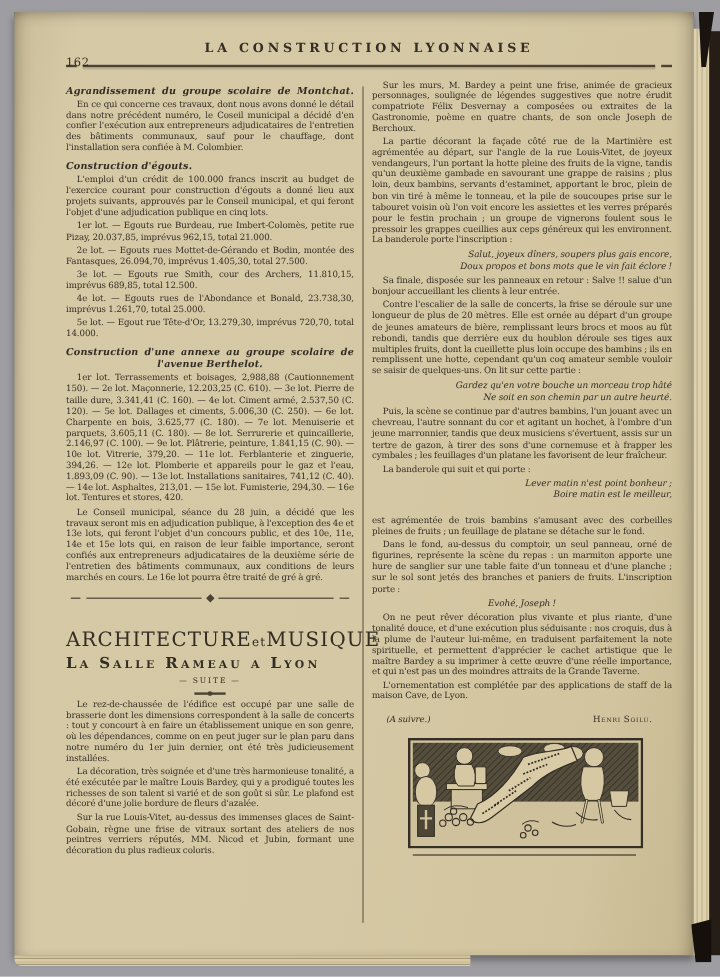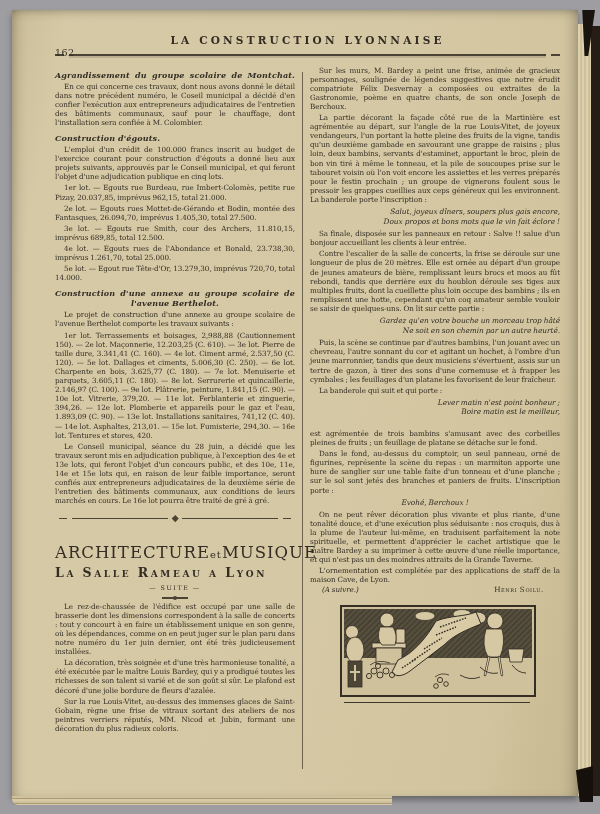--- a/index.html
+++ b/index.html
@@ -41,21 +41,21 @@
   .t-et{font-size:10px;letter-spacing:1px;}
   .subtitle{font-variant:small-caps;font-weight:bold;font-size:12.5px;
             letter-spacing:2.6px;margin-top:4px;line-height:14px;}
   .suite{text-align:center;font-size:6.3px;letter-spacing:1.6px;margin-top:3px;}
   .orn{width:26px;height:1.8px;background:#4a4336;margin:5px auto 3px;position:relative;}
   .orn:after{content:"";position:absolute;left:11px;top:-1.2px;width:4px;height:4px;
              border-radius:50%;background:#4a4336;}
   
   .verse{font-style:italic;padding-left:26px;margin:3px 0;font-size:7.4px;line-height:9.6px;text-align:right;}
   .centerline{text-align:center;font-style:italic;margin:3px 0;font-size:7.4px;}
-  .sigrow{display:flex;justify-content:space-between;margin-top:1px;padding:0 16px 0 12px;}
+  .sigrow{display:flex;justify-content:space-between;margin-top:11px;padding:0 16px 0 12px;}
   .sig-left{font-style:italic;}
   .sig-right{font-variant:small-caps;letter-spacing:.6px;}
   
   .frieze{display:block;margin:10px 0 0 30px;}
   .frieze-base{width:186px;height:1.5px;background:#3e382d;margin:5px 0 0 34px;}
   
   .fore-edge{position:absolute;left:578px;top:24px;width:13px;height:772px;
              background:repeating-linear-gradient(90deg,#ded1ad 0,#ded1ad 2px,#bfb28c 3px,#d6c9a5 4px);
              border-top-right-radius:5px;}
   .cover{position:absolute;left:591px;top:26px;width:9px;height:770px;background:#261e16;}
@@ -91,21 +91,20 @@
 
         <div class="h">Construction d'égouts.</div>
         <div class="p">L'emploi d'un crédit de 100.000 francs inscrit au budget de l'exercice courant pour construction d'égouts a donné lieu aux projets suivants, approuvés par le Conseil municipal, et qui feront l'objet d'une adjudication publique en cinq lots.</div>
         <div class="p">1er lot. — Egouts rue Burdeau, rue Imbert-Colomès, petite rue Pizay, 20.037,85, imprévus 962,15, total 21.000.</div>
         <div class="p">2e lot. — Egouts rues Mottet-de-Gérando et Bodin, montée des Fantasques, 26.094,70, imprévus 1.405,30, total 27.500.</div>
         <div class="p">3e lot. — Egouts rue Smith, cour des Archers, 11.810,15, imprévus 689,85, total 12.500.</div>
         <div class="p">4e lot. — Egouts rues de l'Abondance et Bonald, 23.738,30, imprévus 1.261,70, total 25.000.</div>
         <div class="p">5e lot. — Egout rue Tête-d'Or, 13.279,30, imprévus 720,70, total 14.000.</div>
 
         <div class="h twolines">Construction d'une annexe au groupe scolaire de l'avenue Berthelot.</div>
-        <div class="p">Le projet de construction d'une annexe au groupe scolaire de l'avenue Berthelot comporte les travaux suivants :</div>
         <div class="p">1er lot. Terrassements et boisages, 2,988,88 (Cautionnement 150). — 2e lot. Maçonnerie, 12.203,25 (C. 610). — 3e lot. Pierre de taille dure, 3.341,41 (C. 160). — 4e lot. Ciment armé, 2.537,50 (C. 120). — 5e lot. Dallages et ciments, 5.006,30 (C. 250). — 6e lot. Charpente en bois, 3.625,77 (C. 180). — 7e lot. Menuiserie et parquets, 3.605,11 (C. 180). — 8e lot. Serrurerie et quincaillerie, 2.146,97 (C. 100). — 9e lot. Plâtrerie, peinture, 1.841,15 (C. 90). — 10e lot. Vitrerie, 379,20. — 11e lot. Ferblanterie et zinguerie, 394,26. — 12e lot. Plomberie et appareils pour le gaz et l'eau, 1.893,09 (C. 90). — 13e lot. Installations sanitaires, 741,12 (C. 40). — 14e lot. Asphaltes, 213,01. — 15e lot. Fumisterie, 294,30. — 16e lot. Tentures et stores, 420.</div>
         <div class="p">Le Conseil municipal, séance du 28 juin, a décidé que les travaux seront mis en adjudication publique, à l'exception des 4e et 13e lots, qui feront l'objet d'un concours public, et des 10e, 11e, 14e et 15e lots qui, en raison de leur faible importance, seront confiés aux entrepreneurs adjudicataires de la deuxième série de l'entretien des bâtiments communaux, aux conditions de leurs marchés en cours. Le 16e lot pourra être traité de gré à gré.</div>
 
         <div class="divider">
           <i class="end"></i>
           <i class="long"></i>
           <span class="dia"></span>
           <i class="long"></i>
           <i class="end"></i>
         </div>
@@ -138,21 +137,21 @@
           <div>Ne soit en son chemin par un autre heurté.</div>
         </div>
         <div class="p">Puis, la scène se continue par d'autres bambins, l'un jouant avec un chevreau, l'autre sonnant du cor et agitant un hochet, à l'ombre d'un jeune marronnier, tandis que deux musiciens s'évertuent, assis sur un tertre de gazon, à tirer des sons d'une cornemuse et à frapper les cymbales ; les feuillages d'un platane les favorisent de leur fraîcheur.</div>
         <div class="p">La banderole qui suit et qui porte :</div>
         <div class="verse">
           <div>Lever matin n'est point bonheur ;</div>
           <div>Boire matin est le meilleur,</div>
         </div>
         <div class="p" style="text-indent:0;margin-top:12px;">est agrémentée de trois bambins s'amusant avec des corbeilles pleines de fruits ; un feuillage de platane se détache sur le fond.</div>
         <div class="p">Dans le fond, au-dessus du comptoir, un seul panneau, orné de figurines, représente la scène du repas : un marmiton apporte une hure de sanglier sur une table faite d'un tonneau et d'une planche ; sur le sol sont jetés des branches et paniers de fruits. L'inscription porte :</div>
-        <div class="centerline">Evohé, Berchoux !</div>
+        <div class="centerline">Evohé, Joseph !</div>
         <div class="p">On ne peut rêver décoration plus vivante et plus riante, d'une tonalité douce, et d'une exécution plus séduisante : nos croquis, dus à la plume de l'auteur lui-même, en traduisent parfaitement la note spirituelle, et permettent d'apprécier le cachet artistique que le maître Bardey a su imprimer à cette œuvre d'une réelle importance, et qui n'est pas un des moindres attraits de la Grande Taverne.</div>
         <div class="p">L'ornementation est complétée par des applications de staff de la maison Cave, de Lyon.</div>
 
         <div class="sigrow">
           <span class="sig-left">(A suivre.)</span>
           <span class="sig-right">Henri Soilu.</span>
         </div>
 
         <svg class="frieze" width="196" height="92" viewBox="0 0 196 92" xmlns="http://www.w3.org/2000/svg">
           <defs>

